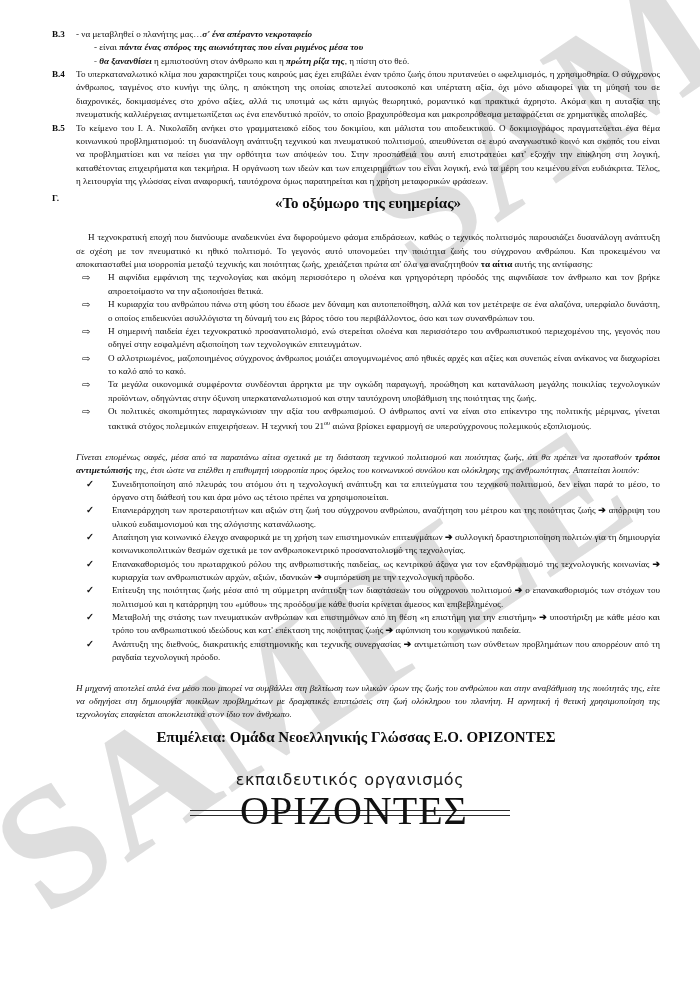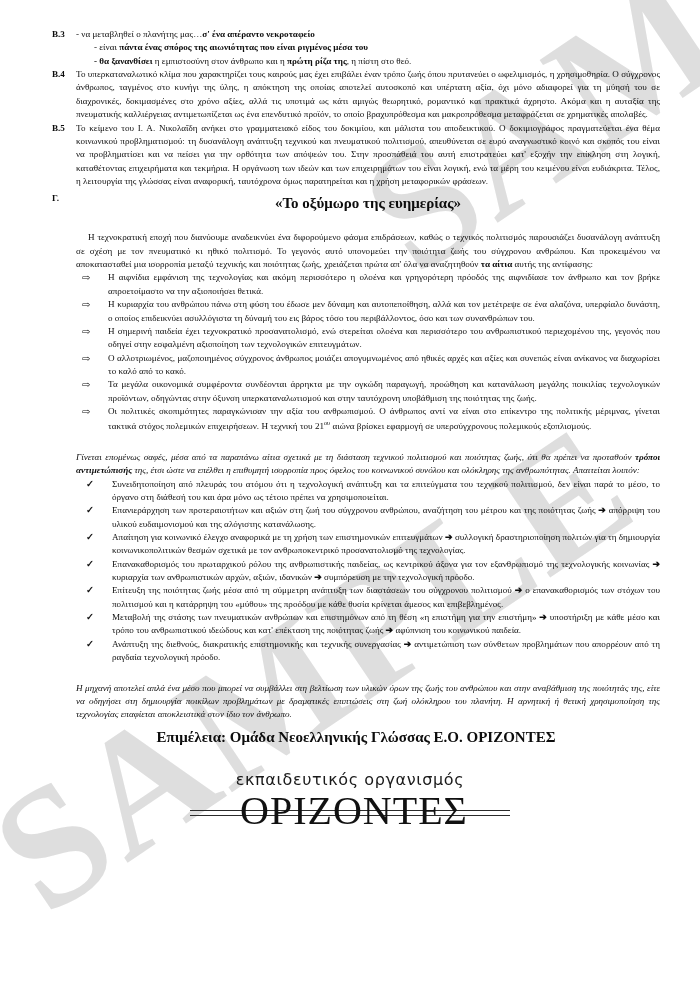--- a/index.html
+++ b/index.html
@@ -78,21 +78,21 @@
     text-align: justify;
   }
   .qbody.nojust { text-align: left; }
 
   .subline {
     padding-left: 18px;
     text-align: left;
   }
 
   b, .b { font-weight: 700; }
-  .bi { font-weight: 700; }
+  .bi { font-weight: 700; font-style: italic; }
 
   
   .gamma-row {
     display: flex;
     align-items: flex-start;
     margin-top: 4px;
   }
   .gamma-label {
     flex: 0 0 24px;
     font-weight: 700;

